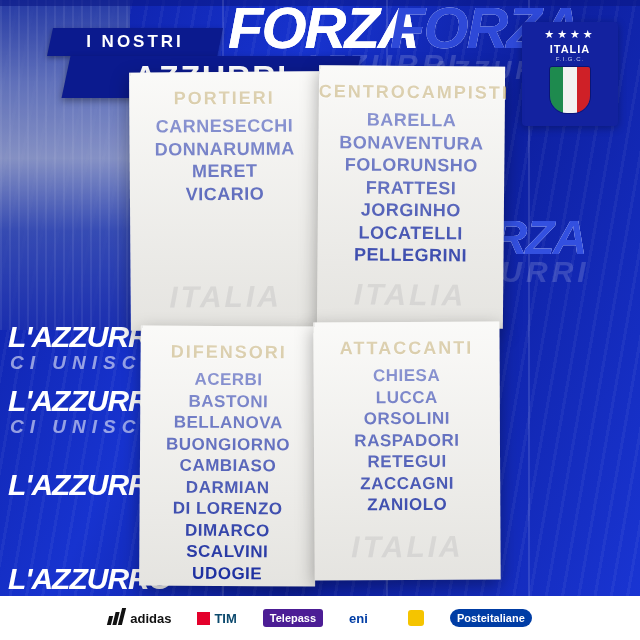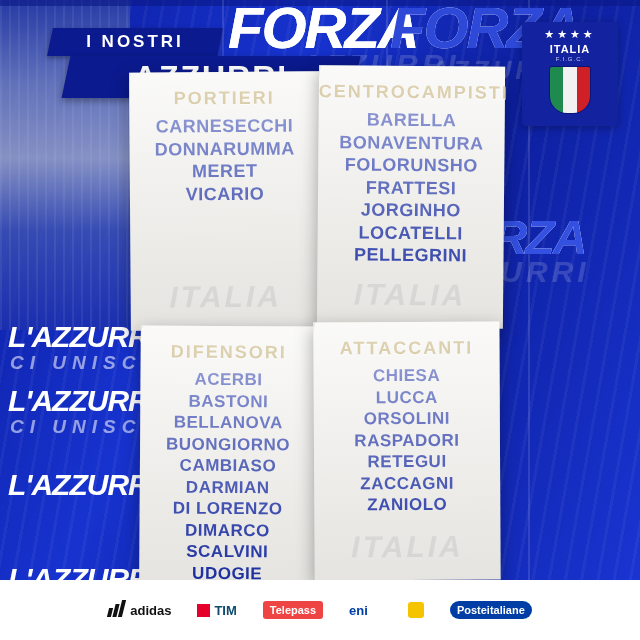--- a/index.html
+++ b/index.html
@@ -141,37 +141,37 @@
   }
   .col-list{list-style:none;margin:6px 0 0 0;padding:0;text-align:center;}
   .col-list li{
     color:#1a2ea8;font-weight:bold;font-size:18px;letter-spacing:0.5px;
     line-height:22.5px;white-space:nowrap;
   }
   .sheet-c .col-list li,.sheet-d .col-list li{font-size:17px;line-height:21.5px;}
 
   
   .sponsors{
-    position:absolute;left:0;right:0;bottom:0;height:60px;background:#ffffff;
+    position:absolute;left:0;right:0;bottom:0;height:44px;background:#ffffff;
     display:flex;align-items:center;justify-content:center;gap:26px;
   }
   .sp{display:flex;align-items:center;font-weight:bold;font-size:13px;color:#111;}
   .sp-adidas{letter-spacing:0;}
   .sp-adidas .bars{display:inline-block;margin-right:4px;}
   .sp-adidas .bars i{
     display:inline-block;width:4px;background:#111;margin-right:2px;
     transform:skewX(-14deg);
   }
   .sp-adidas .bars i:nth-child(1){height:9px;}
   .sp-adidas .bars i:nth-child(2){height:13px;}
   .sp-adidas .bars i:nth-child(3){height:17px;}
   .sp-tim{color:#e4002b;}
   .sp-tim .sq{display:inline-block;width:13px;height:13px;background:#e4002b;margin-right:4px;}
   .sp-tim b{color:#0c4a6e;}
-  .sp-telepass{background:#ef4444;color:#fff;padding:3px 7px;border-radius:3px;font-size:11px;}
+  .sp-telepass{background:#4c1d95;color:#fff;padding:3px 7px;border-radius:3px;font-size:11px;}
   .sp-eni{color:#003da5;gap:36px;}
   .sp-eni .dog{display:inline-block;width:16px;height:16px;background:#f5c400;border-radius:3px;margin-left:4px;}
   .sp-poste{background:#003da5;color:#fff;padding:3px 7px;border-radius:9px;font-size:11px;}
 </style>
 </head>
 <body>
 
 <div class="bg">
   <div class="bg-base"></div>
   <div class="bg-stripes"></div>

